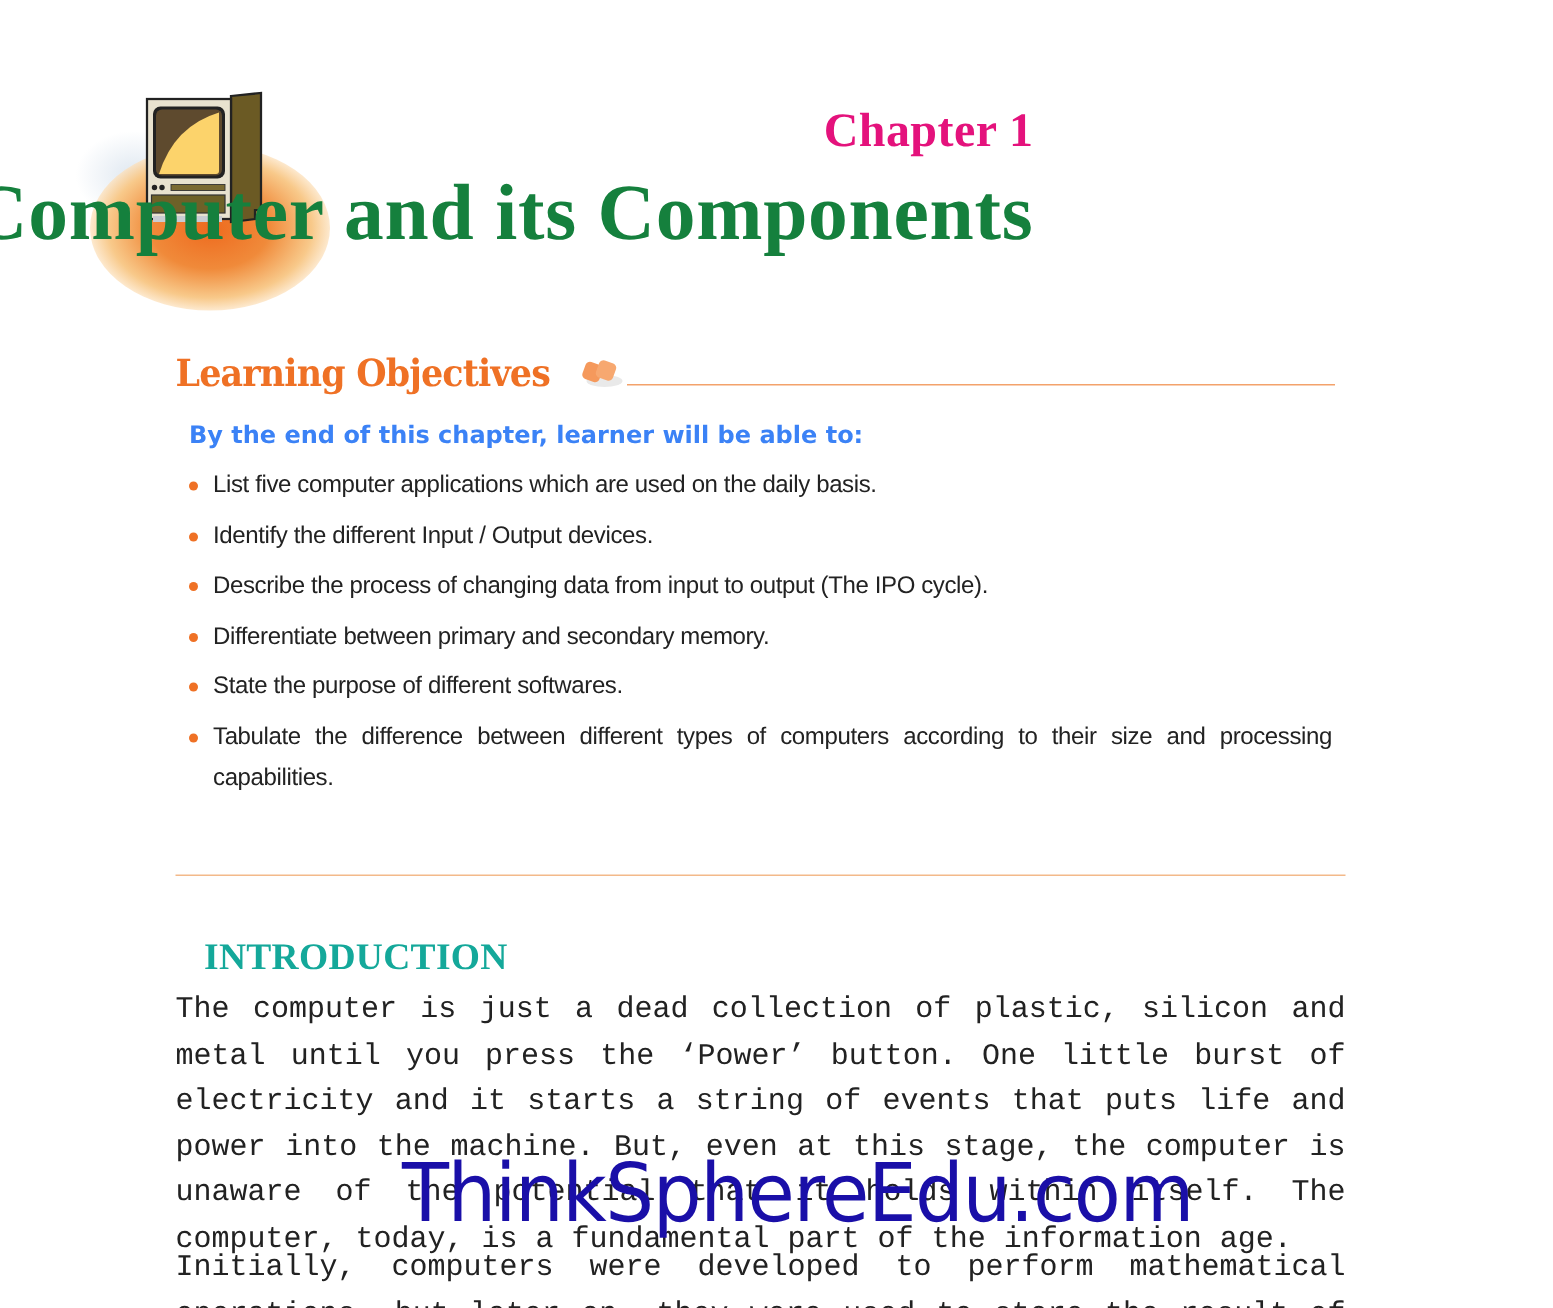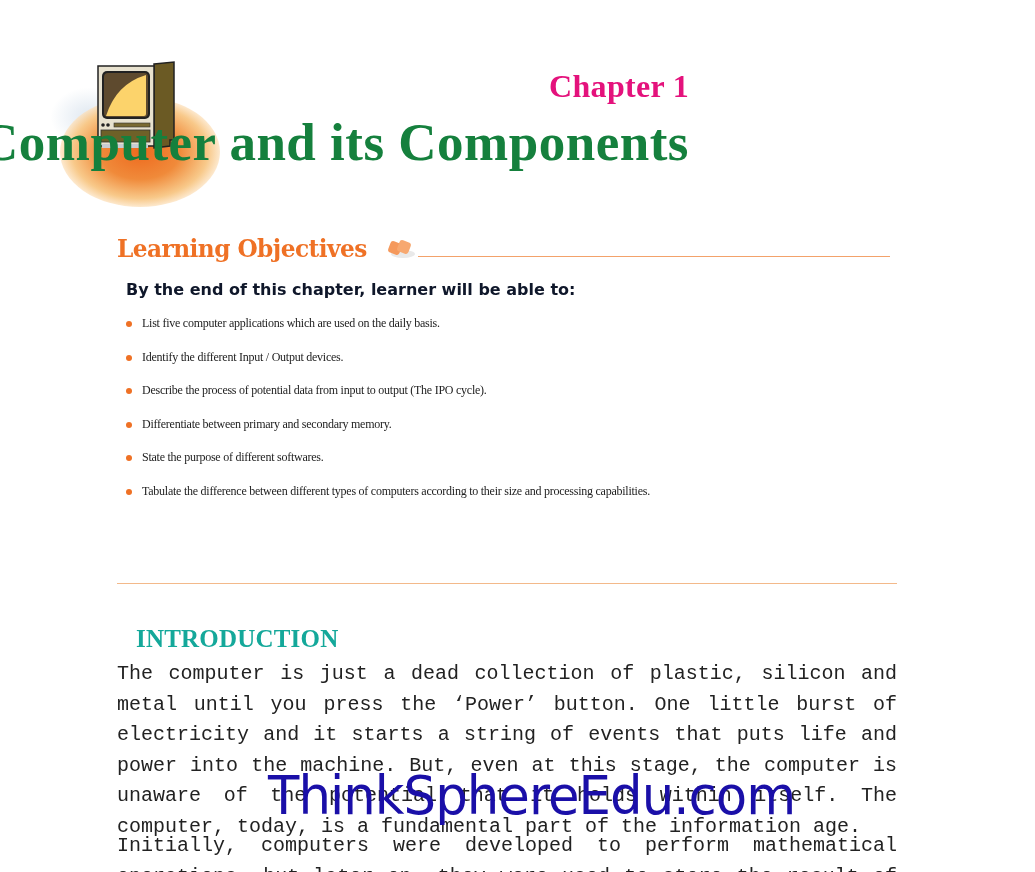--- a/index.html
+++ b/index.html
@@ -44,26 +44,26 @@
       transform: scaleX(0.93); transform-origin: left center;
     }
     .lo-icon { margin-left: -4px; margin-top: 4px; }
     .lo-line {
       position: absolute; left: 418px; top: 244px; width: 472px; height: 1px; background: #f3a26b;
     }
 
     .lo-intro {
       position: absolute; left: 126px; top: 268px;
       font-family: "DejaVu Sans", sans-serif; font-weight: bold;
-      font-size: 16px; color: #0f172a;
+      font-size: 16px; color: #3b82f6;
     }
     .lo-list { position: absolute; left: 126px; top: 298px; width: 762px; margin: 0; padding: 0; list-style: none; }
     .lo-item {
       position: relative; padding-left: 16px;
-      font-family: Liberation Serif, serif; font-size: 12px; color: #222;
+      font-family: Liberation Sans, sans-serif; font-size: 16px; color: #222;
       line-height: 27px; margin-bottom: 6.5px; text-align: justify;
       letter-spacing: -0.25px;
     }
     .lo-item .bullet {
       position: absolute; left: 0; top: 11px; width: 6px; height: 6px; border-radius: 50%; background: #ef7125;
     }
     .lo-bottom-line { position: absolute; left: 117px; top: 571px; width: 780px; height: 1px; background: #f3b98a; }
 
     .intro-title {
       position: absolute; left: 117px; top: 613px;
@@ -123,21 +123,21 @@
       <rect x="17" y="3" width="12" height="12" rx="3" transform="rotate(20 23 9)" fill="#f7a870"></rect>
     </svg>
   </div>
   <div class="lo-line"></div>
 
   <div class="lo-intro">By the end of this chapter, learner will be able to:</div>
 
   <ul class="lo-list">
     <li class="lo-item"><span class="bullet"></span><span>List five computer applications which are used on the daily basis.</span></li>
     <li class="lo-item"><span class="bullet"></span><span>Identify the different Input / Output devices.</span></li>
-    <li class="lo-item"><span class="bullet"></span><span>Describe the process of potential data from input to output (The IPO cycle).</span></li>
+    <li class="lo-item"><span class="bullet"></span><span>Describe the process of changing data from input to output (The IPO cycle).</span></li>
     <li class="lo-item"><span class="bullet"></span><span>Differentiate between primary and secondary memory.</span></li>
     <li class="lo-item"><span class="bullet"></span><span>State the purpose of different softwares.</span></li>
     <li class="lo-item"><span class="bullet"></span><span>Tabulate the difference between different types of computers according to their size and processing capabilities.</span></li>
   </ul>
 
   <div class="lo-bottom-line"></div>
 
   <div class="intro-title">INTRODUCTION</div>
   <p class="para para1" style="margin:0;">The computer is just a dead collection of plastic, silicon and metal until you press the ‘Power’ button. One little burst of electricity and it starts a string of events that puts life and power into the machine. But, even at this stage, the computer is unaware of the potential that it holds within itself. The computer, today, is a fundamental part of the information age.</p>
   <p class="para para2" style="margin:0;">Initially, computers were developed to perform mathematical operations, but later on, they were used to store the result of those operations, which with the time leads to the storage</p>

